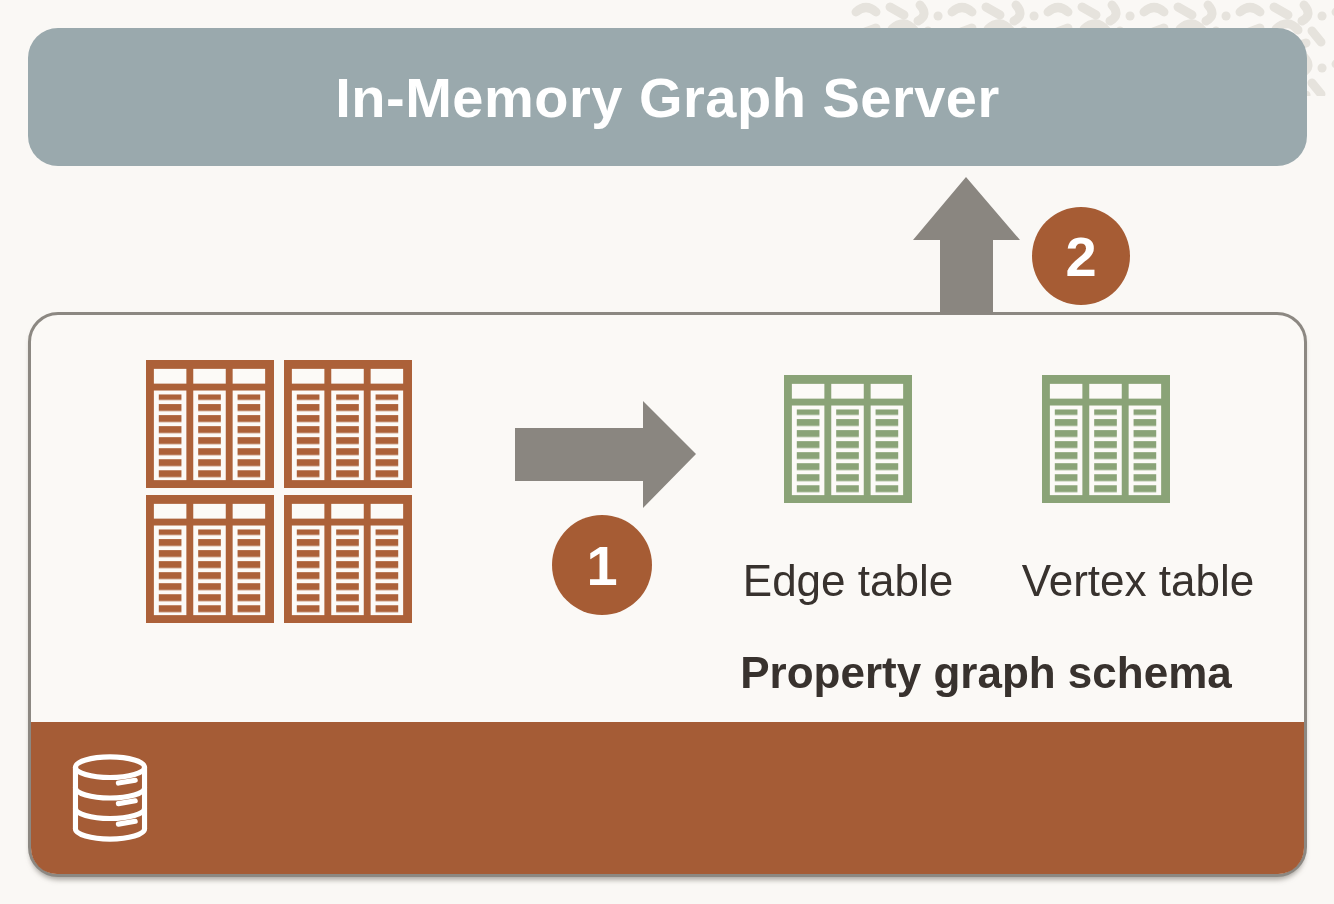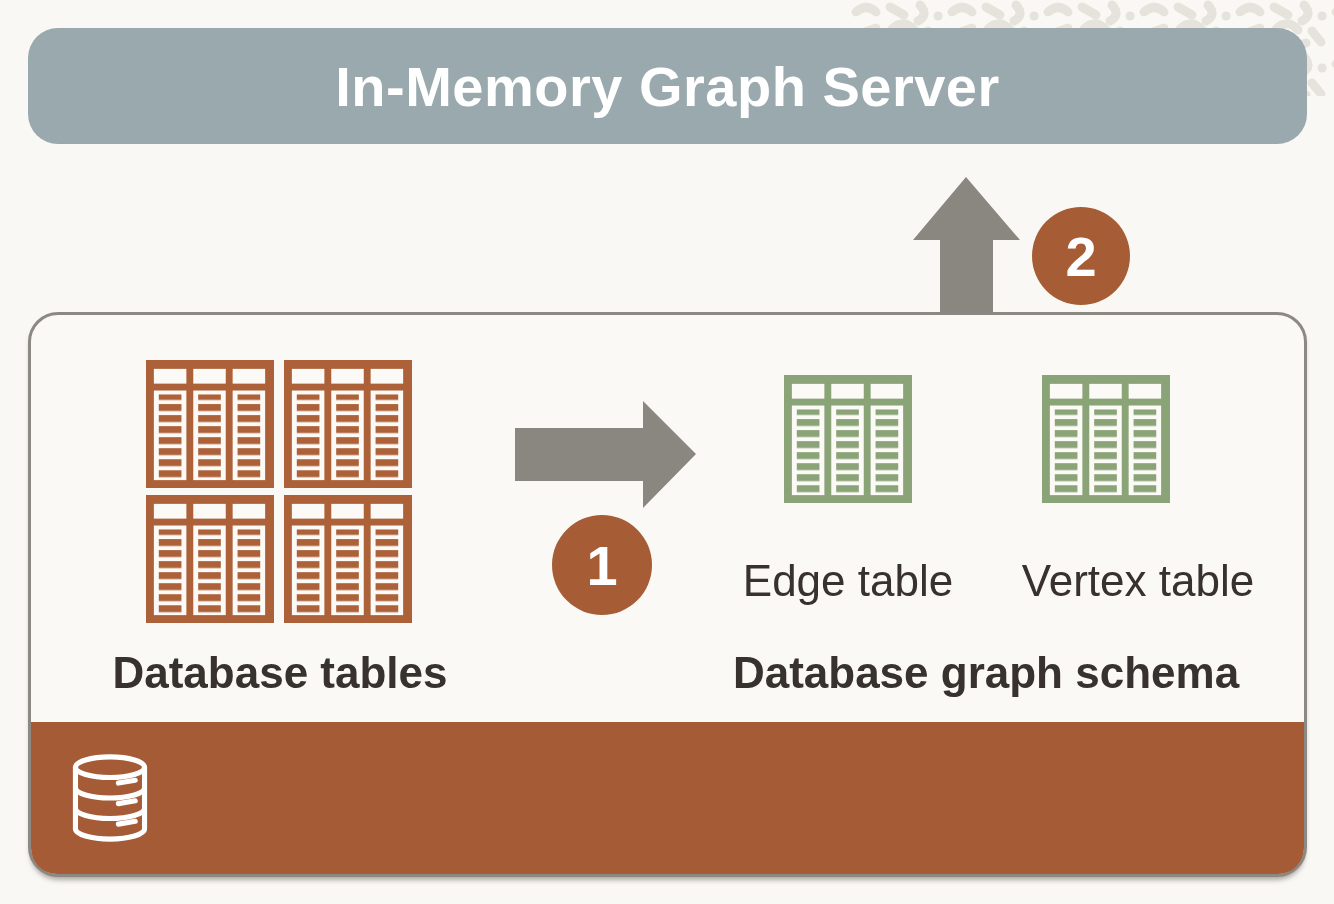--- a/index.html
+++ b/index.html
@@ -12,21 +12,21 @@
   .canvas{position:relative;width:1334px;height:904px;}
 
   
   .corner-pattern{
     position:absolute;left:848px;top:0;width:486px;height:96px;
     z-index:0;
   }
 
   
   .server-box{
-    position:absolute;left:28px;top:28px;width:1279px;height:116px;
+    position:absolute;left:28px;top:28px;width:1279px;height:138px;
     background:#9aa9ad;border-radius:30px;
     display:flex;align-items:center;justify-content:center;
     z-index:1;
   }
   .server-box .title{
     color:#ffffff;font-size:56px;font-weight:700;letter-spacing:0.5px;
   }
 
   
   .content-box{
@@ -155,40 +155,39 @@
     <svg class="tbl b2" viewBox="0 0 130 130">
         <use href="#tblB"></use>
       </svg>
     <svg class="tbl b3" viewBox="0 0 130 130">
         <use href="#tblB"></use>
       </svg>
     <svg class="tbl b4" viewBox="0 0 130 130">
         <use href="#tblB"></use>
       </svg>
 
-    <div class="lbl bold lbl-database-tables">Database tables</div>
 
     <svg class="right-arrow" viewBox="0 0 181 107">
       <polygon points="0,27 128,27 128,0 181,53 128,107 128,80 0,80" fill="#8a8680"></polygon>
     </svg>
 
     <div class="step-circle step-1">
       <span>1</span>
     </div>
 
     <svg class="tbl g1" viewBox="0 0 130 130">
         <use href="#tblG"></use>
       </svg>
     <svg class="tbl g2" viewBox="0 0 130 130">
         <use href="#tblG"></use>
       </svg>
 
     <div class="lbl lbl-edge">Edge table</div>
     <div class="lbl lbl-vertex">Vertex table</div>
-    <div class="lbl bold lbl-schema">Database graph schema</div>
+    <div class="lbl bold lbl-schema">Property graph schema</div>
 
     <div class="db-bar">
       <svg class="db-cylinder" viewBox="0 0 90 96">
         <g stroke="#ffffff" stroke-width="5.5" stroke-linecap="round" fill="none">
           <ellipse cx="45" cy="15" rx="37" ry="11"></ellipse>
           <path d="M8,15 L8,81"></path>
           <path d="M82,15 L82,81"></path>
           <path d="M8,37 A37,11 0 0 0 82,37"></path>
           <path d="M8,59 A37,11 0 0 0 82,59"></path>
           <path d="M8,81 A37,11 0 0 0 82,81"></path>

